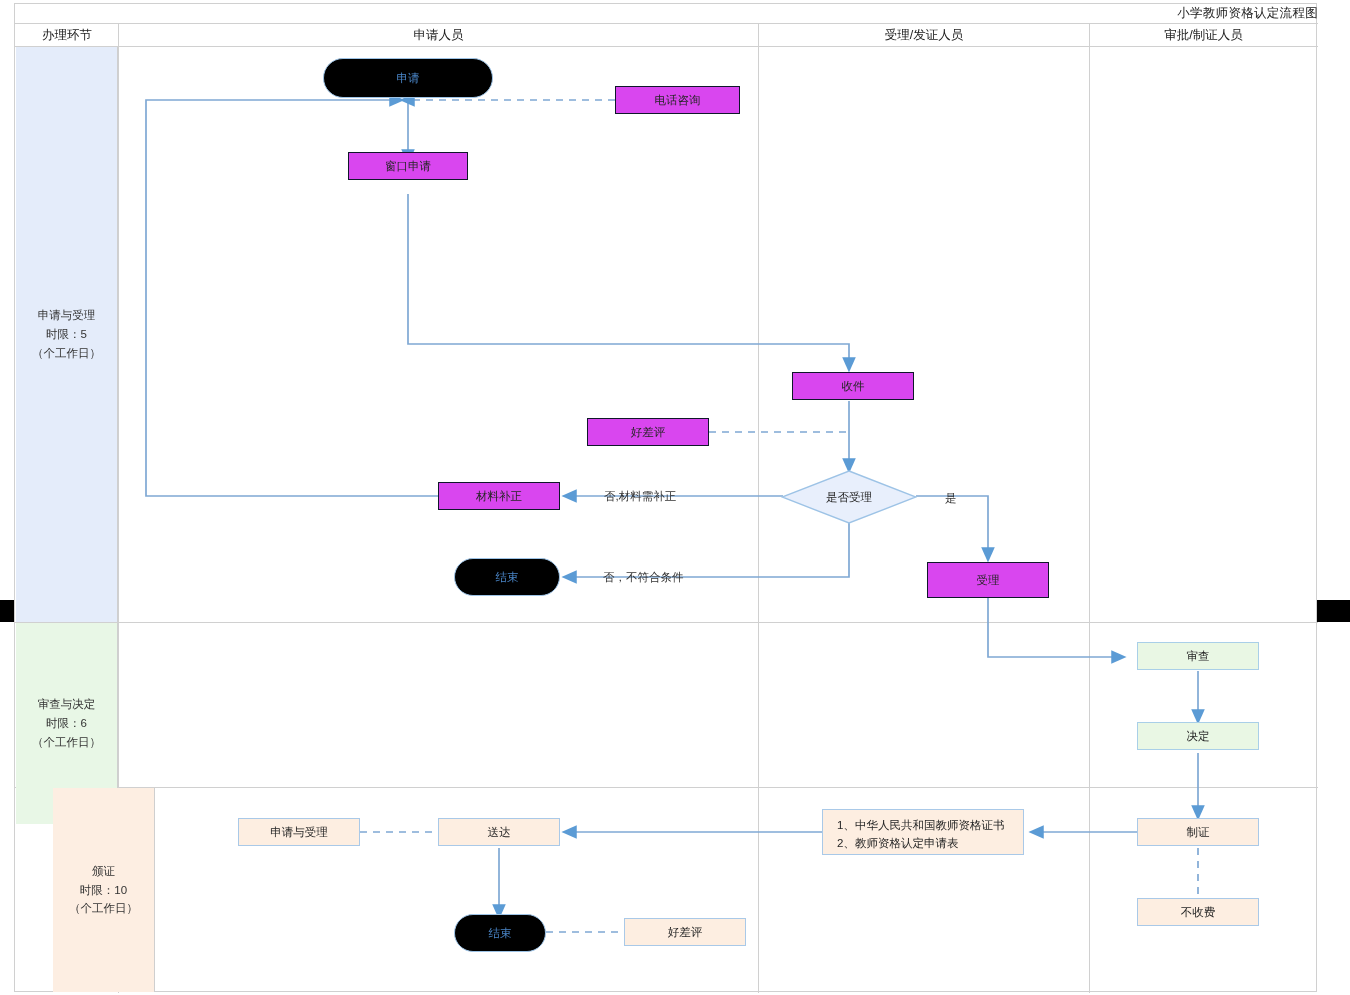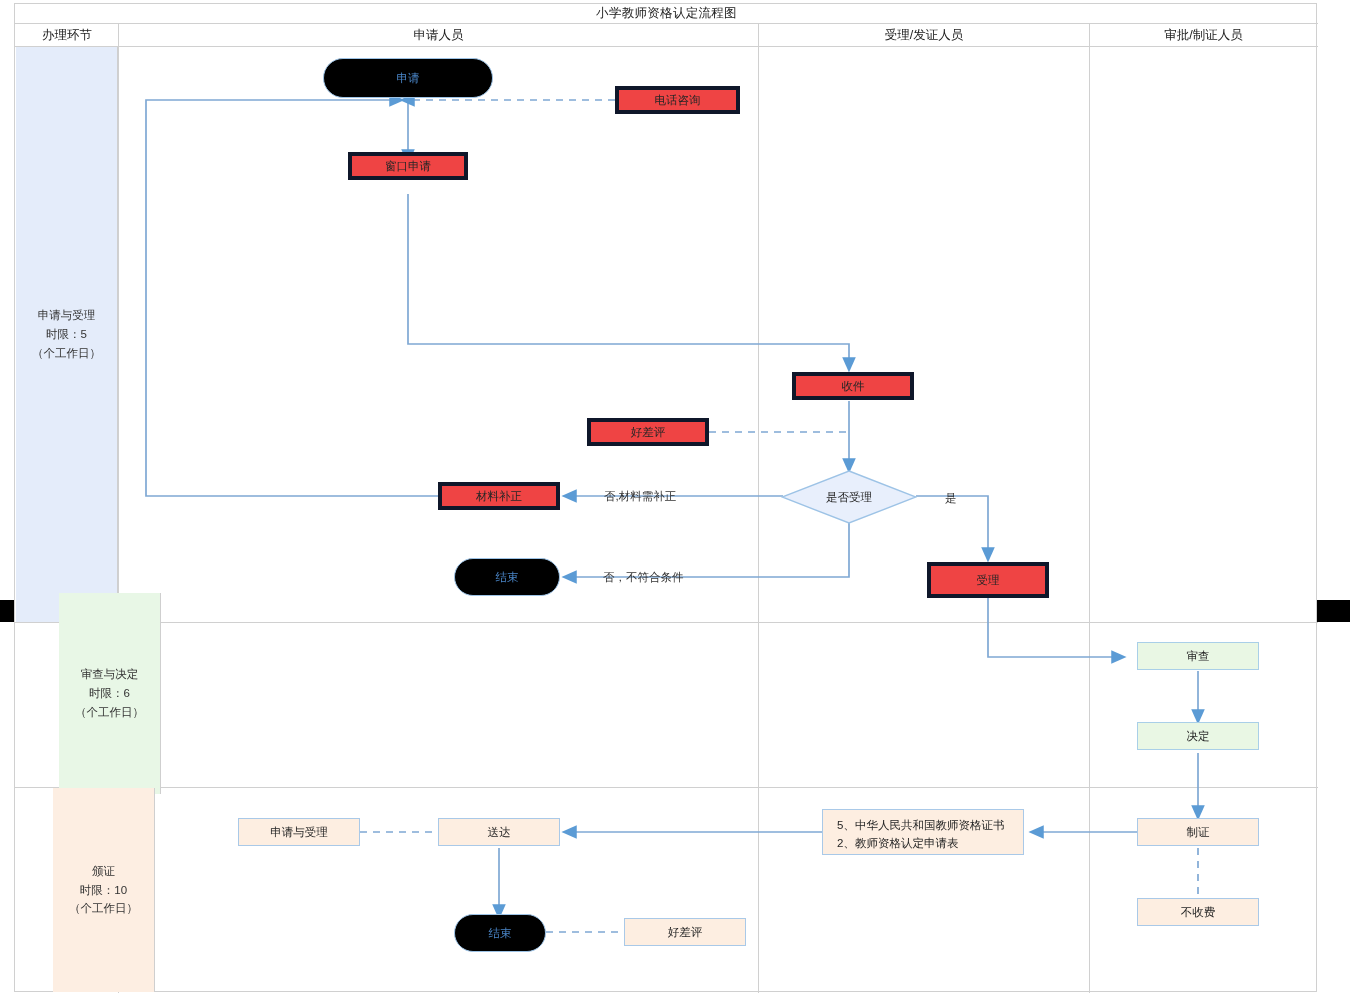--- a/index.html
+++ b/index.html
@@ -28,21 +28,21 @@
     position: absolute;
     left: 14px; top: 3px;
     width: 1303px; height: 989px;
     border: 1px solid #d0d0d0;
   }
   .title-row {
     position: absolute;
     left: 0; top: 0;
     width: 1303px; height: 20px;
     border-bottom: 1px solid #d0d0d0;
-    display: flex; align-items: center; justify-content: center;
+    display: flex; align-items: center; justify-content: flex-end;
   }
   .title-row span {
     font-size: 12.5px; color: #222; letter-spacing: .3px;
   }
   .hdr-row {
     position: absolute;
     left: 0; top: 20px;
     width: 1303px; height: 23px;
     border-bottom: 1px solid #d0d0d0;
   }
@@ -78,22 +78,22 @@
   .node {
     position: absolute;
     display: flex; align-items: center; justify-content: center;
     text-align: center;
     font-size: 11.5px;
     line-height: 1.45;
     color: #262626;
     z-index: 5;
   }
   .box-blue {
-    background: #ef4444;
-    border: 4px solid #0f172a;
+    background: #d946ef;
+    border: 1px solid #0f172a;
   }
   .box-green {
     background: #e9f7e4;
     border: 1px solid #a9cfe8;
   }
   .box-orange {
     background: #fdeee1;
     border: 1px solid #a9c9e8;
   }
   .terminator {
@@ -170,21 +170,21 @@
     <div class="hline" style="left:0;top:618px;width:1303px;"></div>
     <div class="hline" style="left:0;top:783px;width:1303px;"></div>
 
     <div class="phase blue" style="top:43px;height:575px;">
       <div>
         <div>申请与受理</div>
         <div>时限：5</div>
         <div>（个工作日）</div>
       </div>
     </div>
-    <div class="phase green" style="top:589px;height:201px;margin-left:43px;">
+    <div class="phase green" style="top:619px;height:201px;">
       <div>
         <div>审查与决定</div>
         <div>时限：6</div>
         <div>（个工作日）</div>
       </div>
     </div>
     <div class="phase orange" style="top:784px;height:204px;">
       <div>
         <div>颁证</div>
         <div>时限：10</div>
@@ -289,21 +289,21 @@
 
     <div class="node box-orange" style="left:1122px;top:814px;width:122px;height:28px;">
       <span>制证</span>
     </div>
 
     <div class="node box-orange" style="left:1122px;top:894px;width:122px;height:28px;">
       <span>不收费</span>
     </div>
 
     <div class="doclist" style="left:807px;top:805px;width:202px;height:46px;">
-      <div>5、中华人民共和国教师资格证书</div>
+      <div>1、中华人民共和国教师资格证书</div>
       <div>2、教师资格认定申请表</div>
     </div>
 
     <div class="node box-orange" style="left:423px;top:814px;width:122px;height:28px;">
       <span>送达</span>
     </div>
 
     <div class="node box-orange" style="left:223px;top:814px;width:122px;height:28px;">
       <span>申请与受理</span>
     </div>

